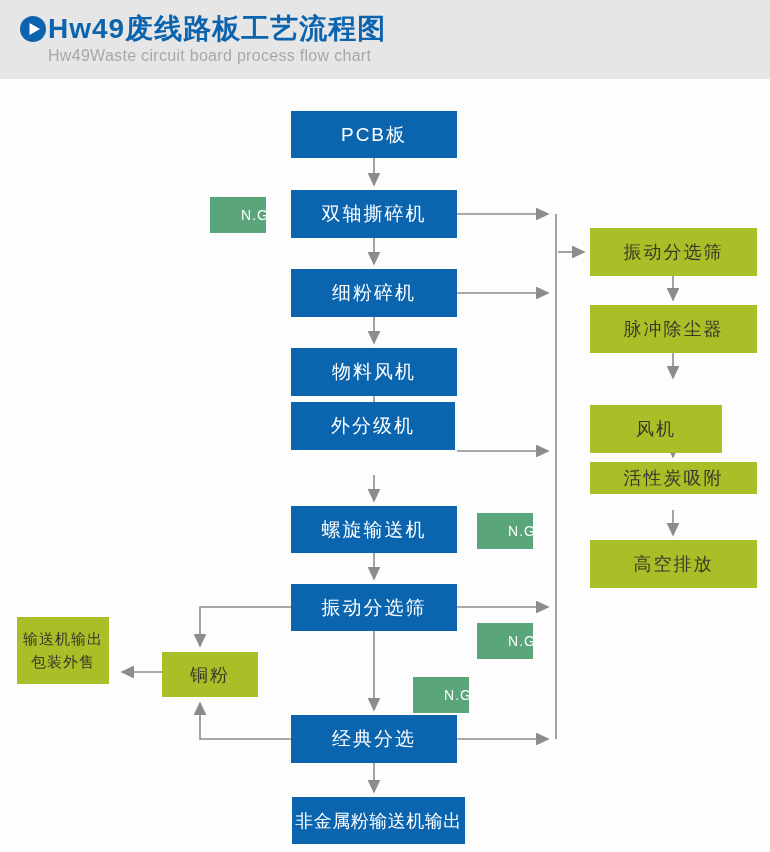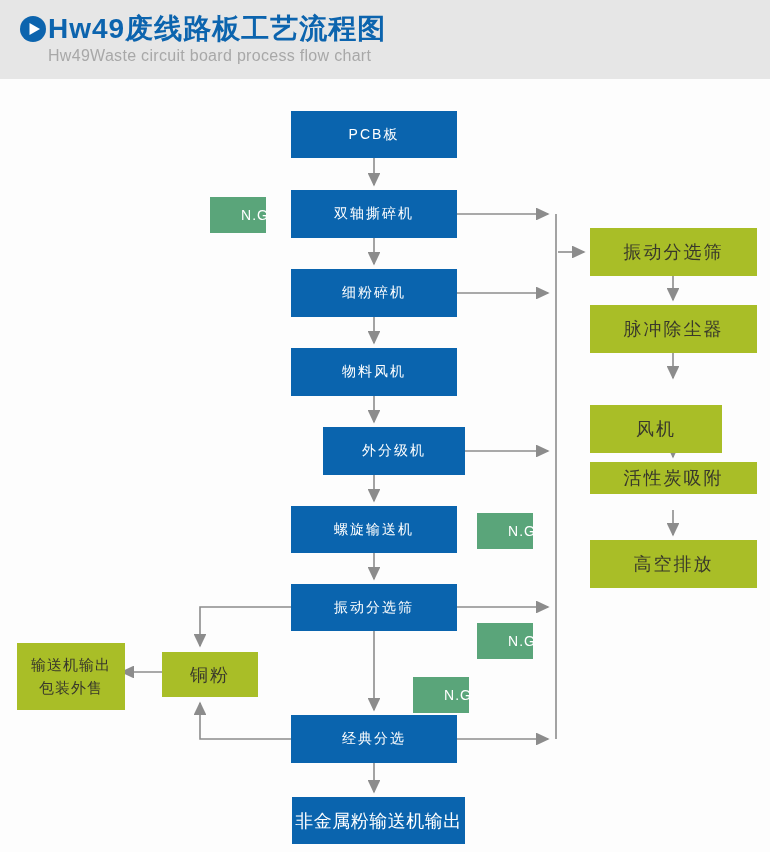--- a/index.html
+++ b/index.html
@@ -13,21 +13,21 @@
     --olive-text:#39392b;
   }
   html,body{margin:0;padding:0;}
   body{font-family:"Liberation Sans","DejaVu Sans",sans-serif;background:#fff;}
   .page{position:relative;width:770px;height:852px;background:#fdfdfd;overflow:hidden;}
   .header{position:absolute;left:0;top:0;width:770px;height:79px;background:var(--header-bg);}
   .play{position:absolute;left:20px;top:16px;width:26px;height:26px;}
   .title{position:absolute;left:48px;top:10px;font-size:28px;font-weight:bold;color:var(--title-blue);letter-spacing:1px;white-space:nowrap;}
   .subtitle{position:absolute;left:48px;top:47px;font-size:16px;color:var(--subtitle-gray);letter-spacing:0.3px;white-space:nowrap;}
   .box{position:absolute;display:flex;align-items:center;justify-content:center;box-sizing:border-box;text-align:center;}
-  .blue{background:var(--primary-blue);color:#fff;font-size:14px;letter-spacing:2px;}
+  .blue{background:var(--primary-blue);color:#fff;font-size:19px;letter-spacing:2px;}
   .blue.wide{letter-spacing:0.5px;font-size:18px;}
   .olive{background:var(--olive-green);color:var(--olive-text);font-size:18px;letter-spacing:2px;}
   .olive.small{font-size:15px;letter-spacing:1px;line-height:1.5;flex-direction:column;}
   .ng{background:var(--ng-green);color:#fff;font-size:14px;letter-spacing:1px;padding-left:34px;}
   svg.connectors{position:absolute;left:0;top:0;width:770px;height:852px;pointer-events:none;}
   .connector{stroke:var(--arrow-gray);stroke-width:1.6;fill:none;}
   .arrowhead-shape{fill:var(--arrow-gray);}
 </style>
 </head>
 <body>
@@ -75,36 +75,36 @@
 
     <path class="connector" marker-end="url(#ah)" d="M291,607 H200 V646"></path>
     <path class="connector" marker-end="url(#ah)" d="M291,739 H200 V703"></path>
     <path class="connector" marker-end="url(#ah)" d="M162,672 H122"></path>
   </svg>
 
   <div class="box blue" style="left:291px;top:111px;width:166px;height:47px;">PCB板</div>
   <div class="box blue" style="left:291px;top:190px;width:166px;height:48px;">双轴撕碎机</div>
   <div class="box blue" style="left:291px;top:269px;width:166px;height:48px;">细粉碎机</div>
   <div class="box blue" style="left:291px;top:348px;width:166px;height:48px;">物料风机</div>
-  <div class="box blue" style="left:291px;top:427px;width:142px;height:48px;margin-left:32px;">外分级机</div>
+  <div class="box blue" style="left:291px;top:402px;width:164px;height:48px;">外分级机</div>
   <div class="box blue" style="left:291px;top:506px;width:166px;height:47px;">螺旋输送机</div>
   <div class="box blue" style="left:291px;top:584px;width:166px;height:47px;">振动分选筛</div>
   <div class="box blue" style="left:291px;top:715px;width:166px;height:48px;">经典分选</div>
   <div class="box blue wide" style="left:292px;top:797px;width:173px;height:47px;">非金属粉输送机输出</div>
 
   <div class="box olive" style="left:590px;top:228px;width:167px;height:48px;">振动分选筛</div>
   <div class="box olive" style="left:590px;top:305px;width:167px;height:48px;">脉冲除尘器</div>
   <div class="box olive" style="left:590px;top:405px;width:132px;height:48px;">风机</div>
   <div class="box olive" style="left:590px;top:462px;width:167px;height:32px;">活性炭吸附</div>
   <div class="box olive" style="left:590px;top:540px;width:167px;height:48px;">高空排放</div>
 
   <div class="box ng" style="left:210px;top:197px;width:56px;height:36px;">N.G</div>
   <div class="box ng" style="left:477px;top:513px;width:56px;height:36px;">N.G</div>
   <div class="box ng" style="left:477px;top:623px;width:56px;height:36px;">N.G</div>
   <div class="box ng" style="left:413px;top:677px;width:56px;height:36px;">N.G</div>
 
   <div class="box olive" style="left:162px;top:652px;width:96px;height:45px;">铜粉</div>
-  <div class="box olive small" style="left:17px;top:643px;width:108px;height:67px;">
+  <div class="box olive small" style="left:17px;top:617px;width:92px;height:67px;">
     <span>输送机输出</span>
     <span>包装外售</span>
   </div>
 
 </div>
 
 </body></html>

